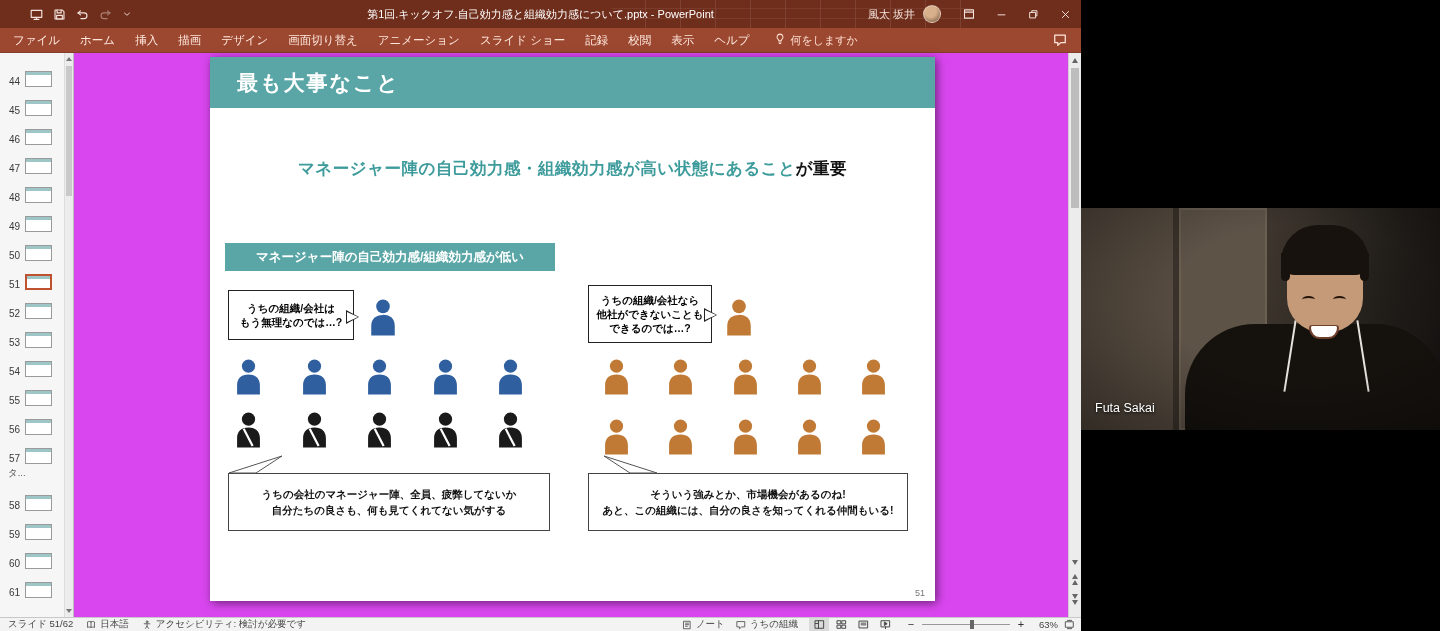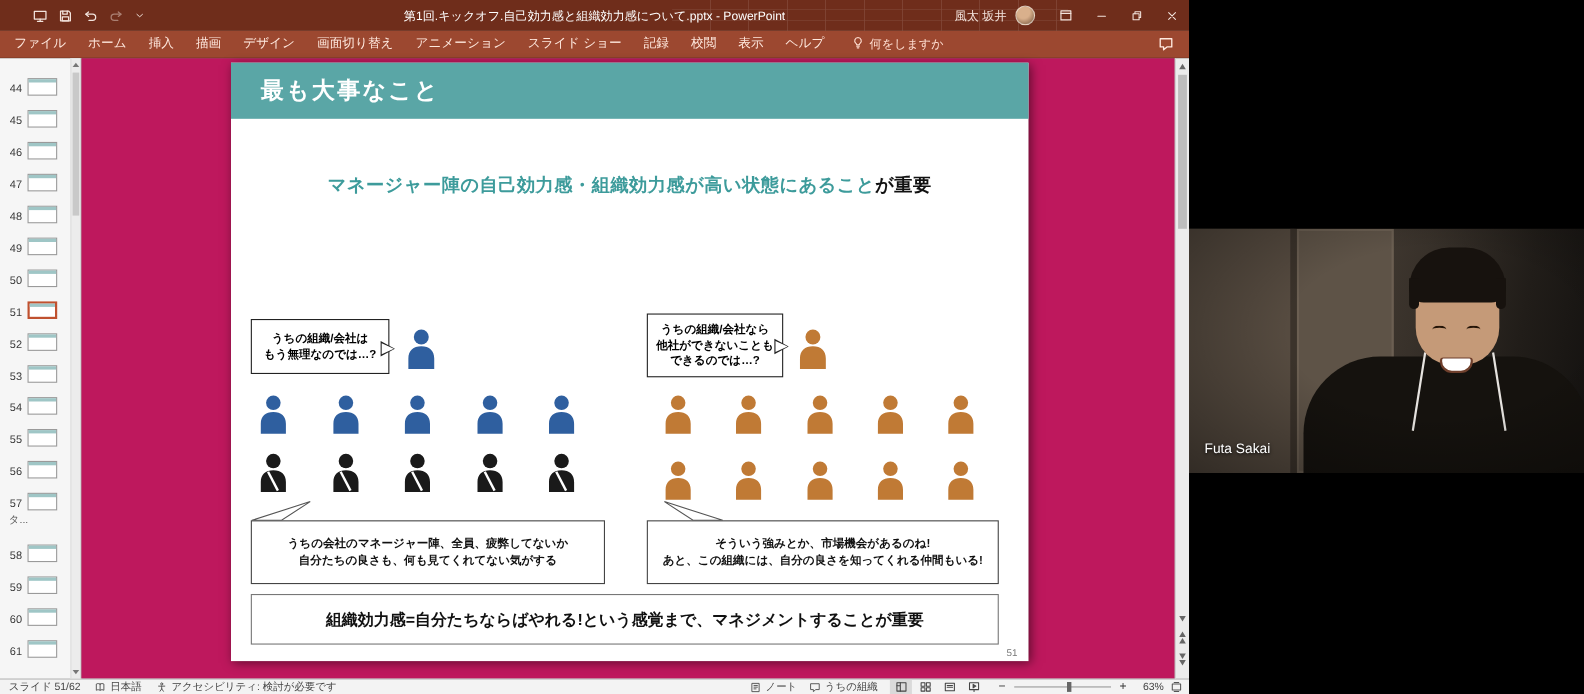--- a/index.html
+++ b/index.html
@@ -43,21 +43,21 @@
   .trow.sel .tbox { border:2px solid #c0512f; }
   .tsection { height:18px; line-height:18px; font-size:9.5px; color:#555; padding-left:8px; }
   .thumbs-scroll { position:absolute; right:0; top:0; width:9px; bottom:0; background:#ececec; border-left:1px solid #ddd; }
   .tri-up { width:0; height:0; border-left:3px solid transparent; border-right:3px solid transparent;
             border-bottom:4px solid #777; margin:4px auto 2px; }
   .tri-down { width:0; height:0; border-left:3px solid transparent; border-right:3px solid transparent;
               border-top:4px solid #777; margin:2px auto 4px; position:absolute; bottom:0; left:1px; }
   .tsc-thumb { position:absolute; top:13px; left:1px; width:6px; height:130px; background:#c9c9c9; }
 
   
-  .canvas { position:absolute; left:74px; top:53px; right:13px; bottom:14px; background:#be185d; }
+  .canvas { position:absolute; left:74px; top:53px; right:13px; bottom:14px; background:#d946ef; }
   .slide { position:absolute; left:136px; top:4px; width:725px; height:544px; background:#fff;
            box-shadow:2px 2px 9px rgba(0,0,0,.5); }
   .sl-band { position:absolute; left:0; top:0; width:725px; height:51px; background:#5aa6a6; }
   .sl-band span { margin-left:27px; line-height:51px; font-size:21px; font-weight:bold; color:#fff; letter-spacing:2px; }
   .sl-headline { position:absolute; top:101px; left:0; width:100%; text-align:center;
                  font-size:16.5px; font-weight:bold; letter-spacing:.5px; }
   .sl-headline .t { color:#3d9b9b; }
   .sl-headline .b { color:#111; }
   .colhead { position:absolute; top:186px; height:28px; background:#5aa6a6; color:#fff; font-weight:bold;
              font-size:12.5px; display:flex; align-items:center; justify-content:center; white-space:nowrap; }
@@ -366,20 +366,21 @@
 
     <div class="canvas">
       <div class="slide">
         <div class="sl-band">
           <span>最も大事なこと</span>
         </div>
         <div class="sl-headline">
           <span class="t">マネージャー陣の自己効力感・組織効力感が高い状態にあること</span><span class="b">が重要</span>
         </div>
 
+        <div class="colhead L">マネージャー陣の自己効力感/組織効力感が低い</div>
 
         <div class="bubble R">うちの組織/会社なら
 他社ができないことも
 できるのでは…?</div>
         <div class="bubble L">うちの組織/会社は
 もう無理なのでは…?</div>
 
         <div class="leader L"><svg viewBox="0 0 24 26">
               <circle cx="12" cy="5.5" r="4.8" fill="#2F5F9F"></circle>
               <path d="M12 11.5c-5.2 0-8.3 2.8-8.3 7.8V26h16.6v-6.7c0-5-3.1-7.8-8.3-7.8z" fill="#2F5F9F"></path>
@@ -492,21 +493,20 @@
           <svg width="70" height="20" viewBox="0 0 70 20">
               <polygon points="69,19 16,2 42,19" fill="#fff" stroke="#555" stroke-width="1"></polygon>
             </svg>
         </span>
 
         <div class="caption L">うちの会社のマネージャー陣、全員、疲弊してないか
 自分たちの良さも、何も見てくれてない気がする</div>
         <div class="caption R">そういう強みとか、市場機会があるのね!
 あと、この組織には、自分の良さを知ってくれる仲間もいる!</div>
 
-        <div class="bottom-note">組織効力感=自分たちならばやれる!という感覚まで、マネジメントすることが重要</div>
         <div class="pagenum">51</div>
       </div>
     </div>
 
     <div class="vscroll">
       <div class="vs-tri-up"></div>
       <div class="vs-thumb"></div>
       <div class="vs-btn vs-down">
           <div class="vs-tri-down"></div>
         </div>

